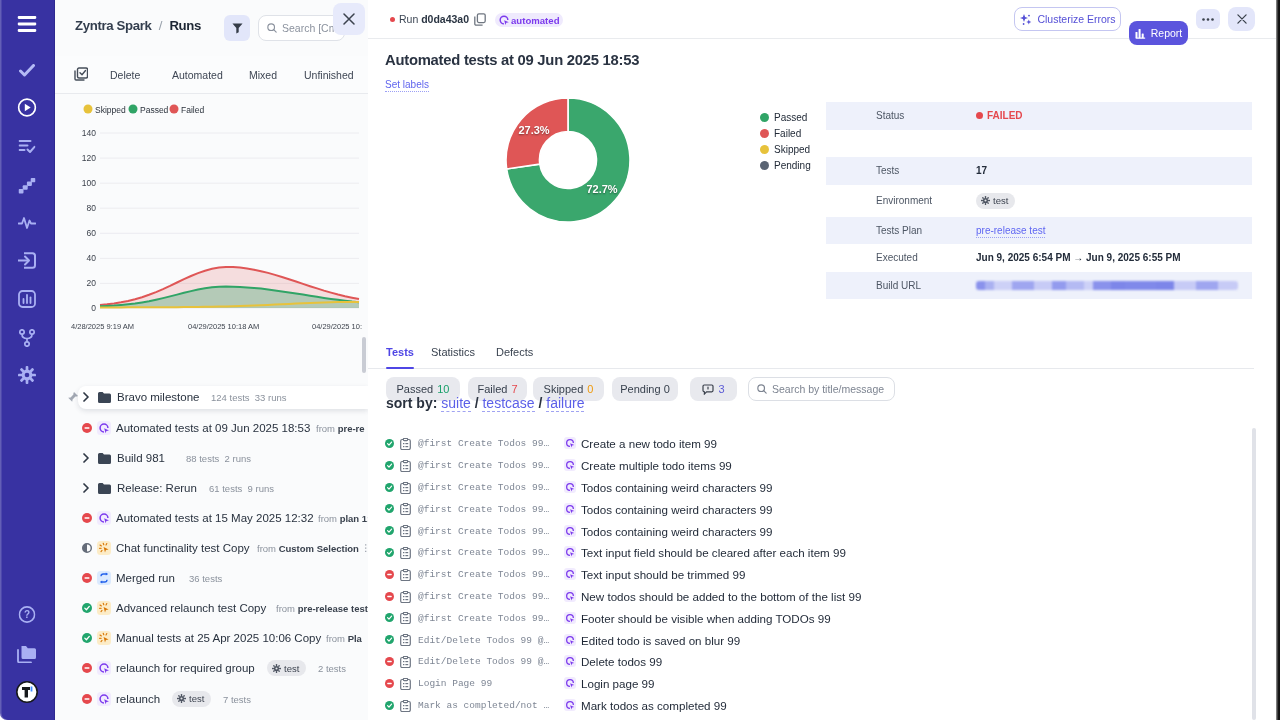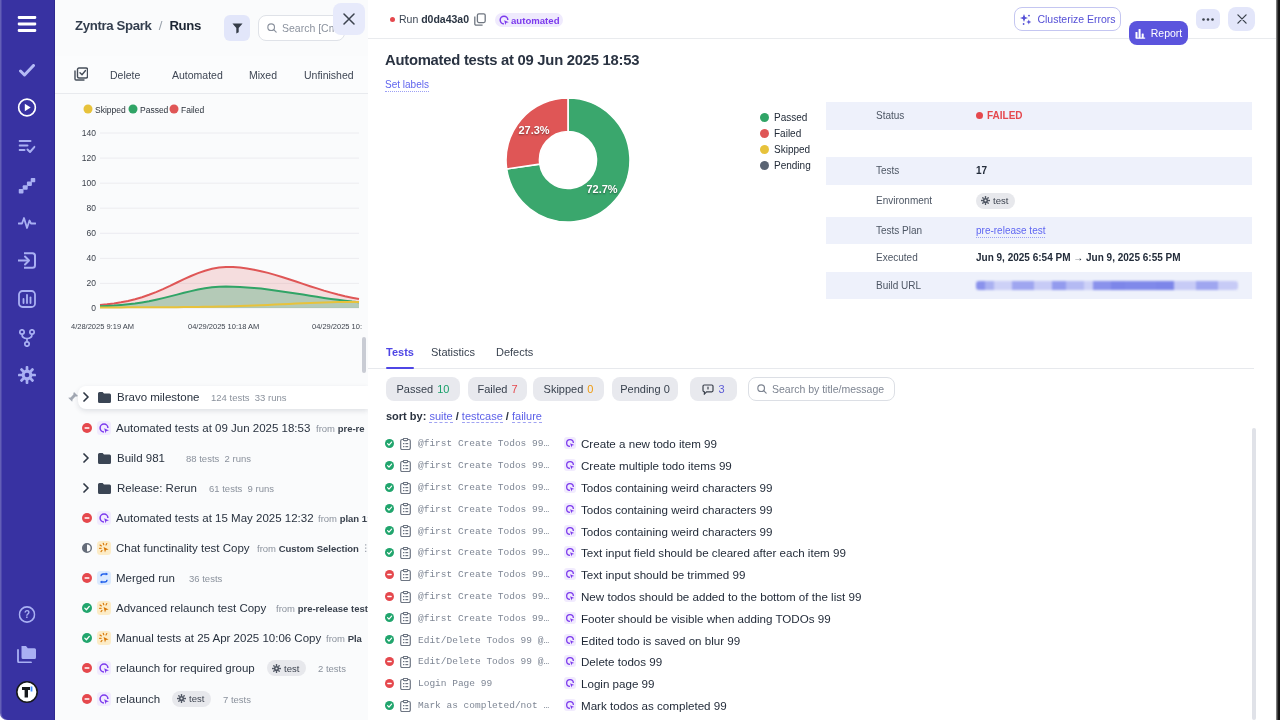--- a/index.html
+++ b/index.html
@@ -49,21 +49,21 @@
 
 .trow{left:458px;width:426px;display:flex;align-items:center;}
 .trow.blue{background:#eef1fb;}
 .tlab{position:absolute;left:11px;font-size:10px;color:#4d5664;margin-left:39px;}
 .tval{position:absolute;left:150px;font-size:10px;font-weight:bold;color:#232c3a;white-space:nowrap;}
 
 .mtab{top:346px;font-size:11px;font-weight:bold;color:#3a4350;}
 
 .chip{position:absolute;top:377px;height:24px;background:#e8e9ee;border-radius:8px;display:flex;align-items:center;justify-content:center;gap:4px;font-size:11px;font-weight:500;color:#363f4c;}
 .msearch{position:absolute;top:377px;left:380px;width:147px;height:24px;border:1px solid #dcdfe5;border-radius:8px;background:#fff;display:flex;align-items:center;gap:5px;padding-left:8px;font-size:10.5px;color:#7d8491;white-space:nowrap;overflow:hidden;}
-.sortrow{left:18px;top:410px;font-size:11px;color:#2a323f;font-weight:bold;}
+.sortrow{left:18px;top:395px;font-size:14px;color:#2a323f;font-weight:bold;}
 .sortrow a{color:#5b5fe8;font-weight:normal;border-bottom:1px dashed #a0a3f2;}
 
 .tl{left:0;width:880px;height:21.8px;}
 .tstat{left:17px;top:50%;margin-top:-4.5px;}
 .tclip{left:32px;top:50%;margin-top:-5.5px;}
 .tsuite{position:absolute;left:50px;top:50%;transform:translateY(-50%);font-family:"Liberation Mono",monospace;font-size:9.5px;color:#7e8694;white-space:nowrap;}
 .tbot{left:196px;top:50%;margin-top:-6px;}
 .ttitle{position:absolute;left:213px;top:50%;transform:translateY(-50%);font-size:11.6px;color:#1e2735;white-space:nowrap;}
 </style>
 </head>

